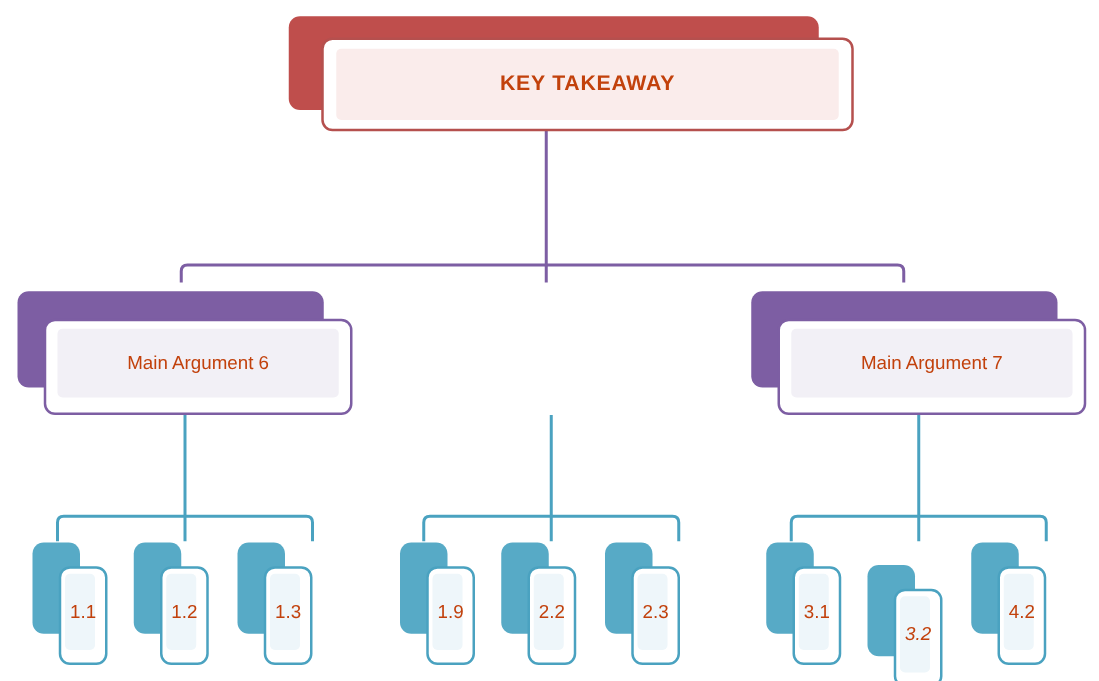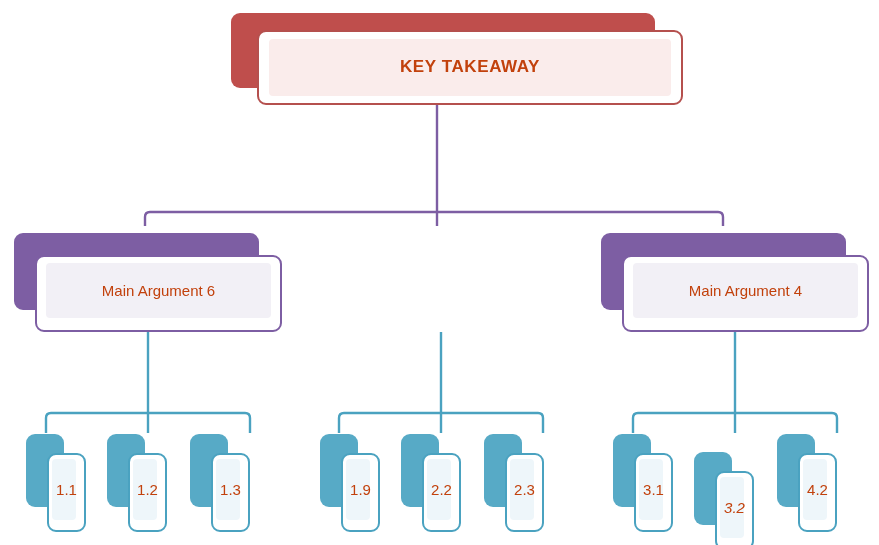--- a/index.html
+++ b/index.html
@@ -150,21 +150,21 @@
     <div class="front-card"></div>
     <div class="inner-fill"></div>
     <div class="label">Main Argument 6</div>
   </div>
 
 
   <div class="node node-main node-main-3">
     <div class="shadow-card"></div>
     <div class="front-card"></div>
     <div class="inner-fill"></div>
-    <div class="label">Main Argument 4</div>
+    <div class="label">Main Argument 7</div>
   </div>
 
   <div class="node node-leaf" style="left:26px;  top:434px;">
     <div class="shadow-card"></div>
     <div class="front-card"></div>
     <div class="inner-fill"></div>
     <div class="label">1.1</div>
   </div>
   <div class="node node-leaf" style="left:107px; top:434px;">
     <div class="shadow-card"></div>

